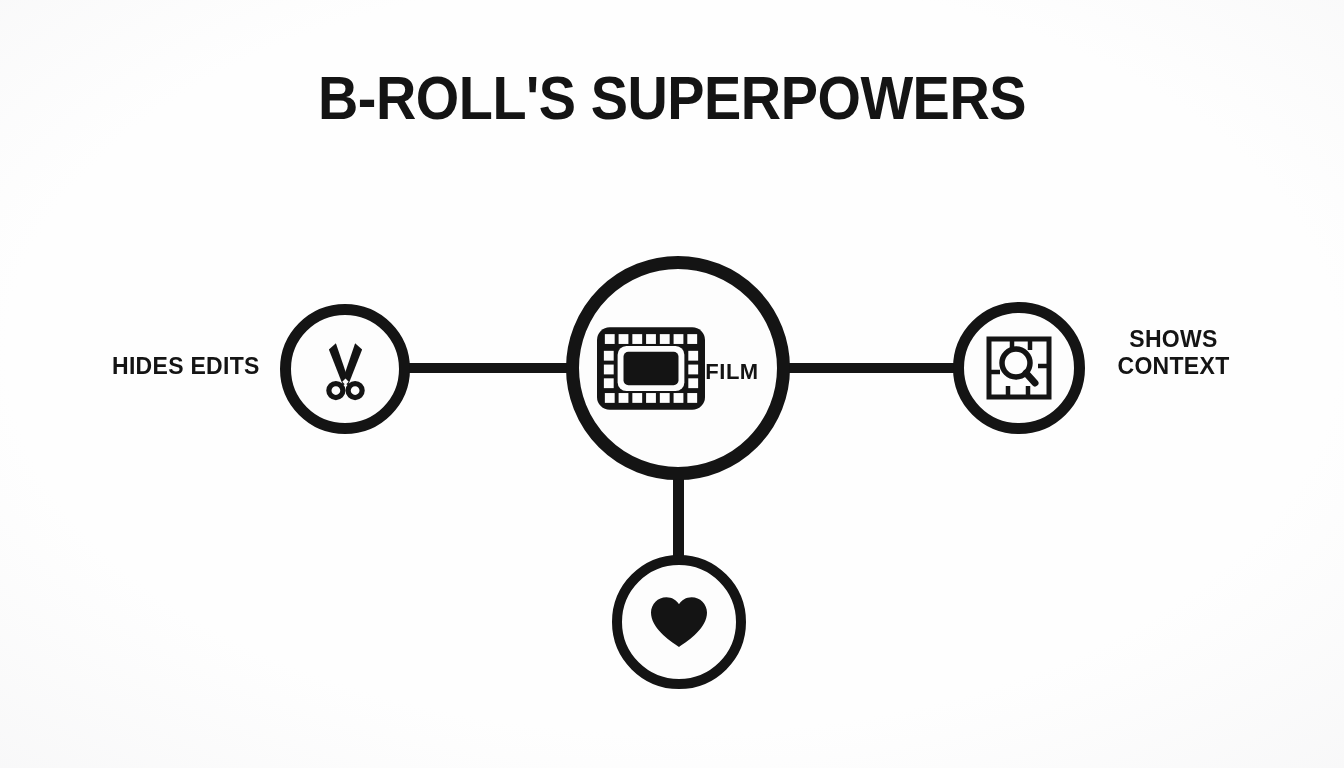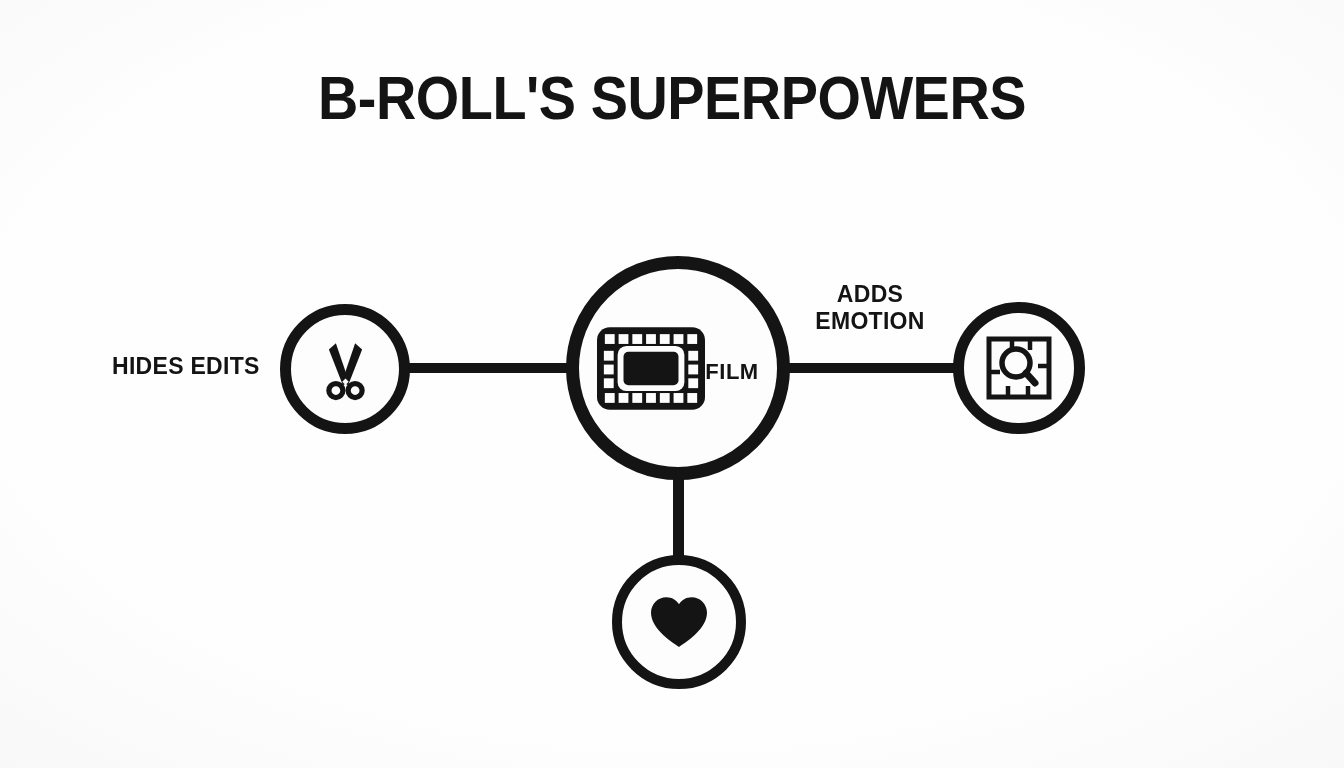--- a/index.html
+++ b/index.html
@@ -134,16 +134,16 @@
 
   <div class="circle" id="node-heart">
     <span class="icon">
       <svg width="56" height="51" viewBox="0 0 32 29" xmlns="http://www.w3.org/2000/svg">
         <path d="M16 28.5 C10 24.5 0 17.5 0 8.8 C0 3.9 3.9 0 8.8 0 C11.9 0 14.6 1.6 16 4.1 C17.4 1.6 20.1 0 23.2 0 C28.1 0 32 3.9 32 8.8 C32 17.5 22 24.5 16 28.5 Z" fill="#141414"></path>
       </svg>
     </span>
   </div>
 
   <div class="side-label" id="label-hides">HIDES EDITS</div>
-  <div class="side-label" id="label-adds">ADDS
-EMOTION</div>
+  <div class="side-label" id="label-shows">SHOWS
+CONTEXT</div>
 
 </div>
 
 </body></html>

